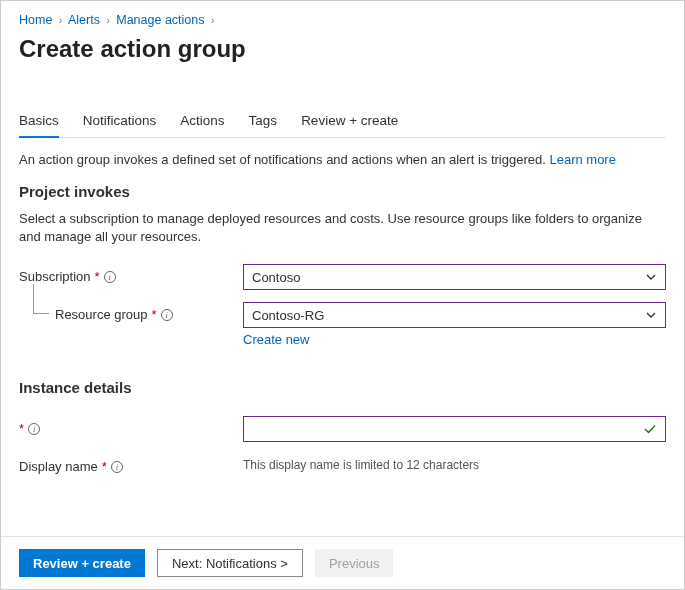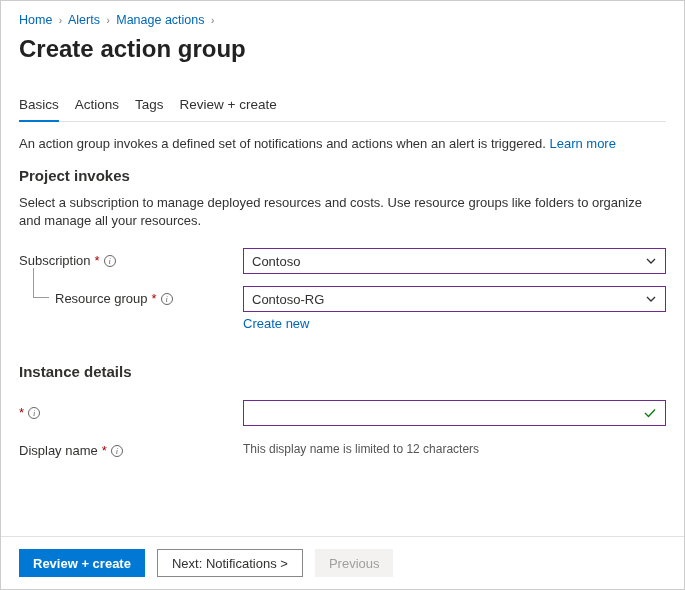--- a/index.html
+++ b/index.html
@@ -10,22 +10,22 @@
     background: #fff;
     width: 685px;
     height: 590px;
     border: 1px solid #ccc;
     padding: 12px 18px 14px 18px;
     position: relative;
   }
   .breadcrumb { font-size: 12.5px; margin-bottom: 8px; }
   .breadcrumb a { color: #0066b8; text-decoration: none; cursor: pointer; text-align: right; }
   .breadcrumb .sep { color: #777; margin: 0 3px; font-size: 10px; }
-  h1 { font-size: 24px; font-weight: 600; color: #222; margin-bottom: 28px; }
-  .tabs { display: flex; gap: 16px; border-bottom: 1px solid #e1e1e1; margin-bottom: 14px; }
+  h1 { font-size: 24px; font-weight: 600; color: #222; margin-bottom: 44px; }
+  .tabs { display: flex; gap: 24px; border-bottom: 1px solid #e1e1e1; margin-bottom: 14px; }
   .tab { padding: 6px 0 8px 0; font-size: 13.5px; color: #323130; cursor: pointer; border-bottom: 2px solid transparent; margin-bottom: -1px; }
   .tab.active { border-bottom: 2.5px solid #0078d4; font-weight: 400; }
   .desc { font-size: 13px; color: #333; margin-bottom: 16px; }
   .desc a { color: #0066b8; text-decoration: none; cursor: pointer; }
   h2 { font-size: 15px; font-weight: 600; margin-bottom: 10px; }
   .subdesc { font-size: 13px; color: #333; margin-bottom: 18px; line-height: 1.4; }
   .field-row { display: flex; align-items: flex-start; margin-bottom: 12px; position: relative; }
   .label-col { width: 224px; display: flex; align-items: center; gap: 4px; padding-top: 5px; font-size: 13px; }
   .label-col.indent { padding-left: 36px; }
   .req { color: #a80000; }
@@ -64,20 +64,21 @@
   <a>Alerts</a>
   <span class="sep">›</span>
   <a>Manage actions</a>
   <span class="sep">›</span>
 </nav>
 
 <h1>Create action group</h1>
 
 <div class="tabs">
   <div class="tab active">Basics</div>
+  <div class="tab">Notifications</div>
   <div class="tab">Actions</div>
   <div class="tab">Tags</div>
   <div class="tab">Review + create</div>
 </div>
 
 <p class="desc">
   <span>An action group invokes a defined set of notifications and actions when an alert is triggered.</span>
   <a>Learn more</a>
 </p>
 

